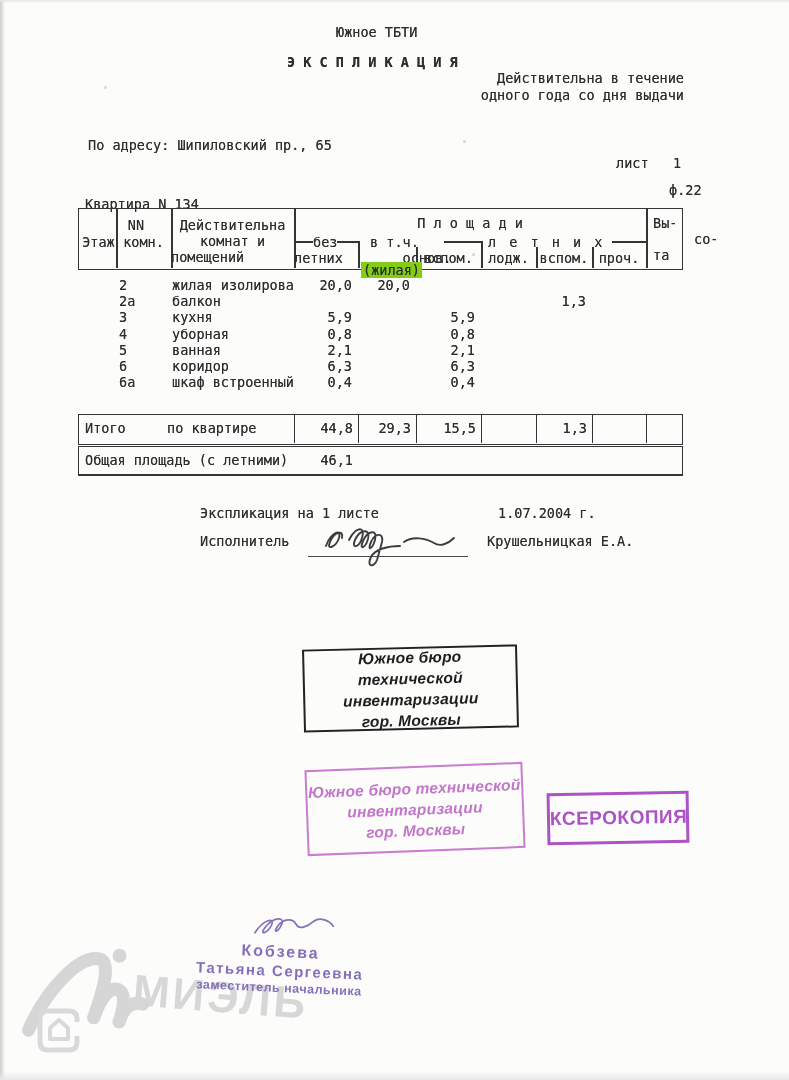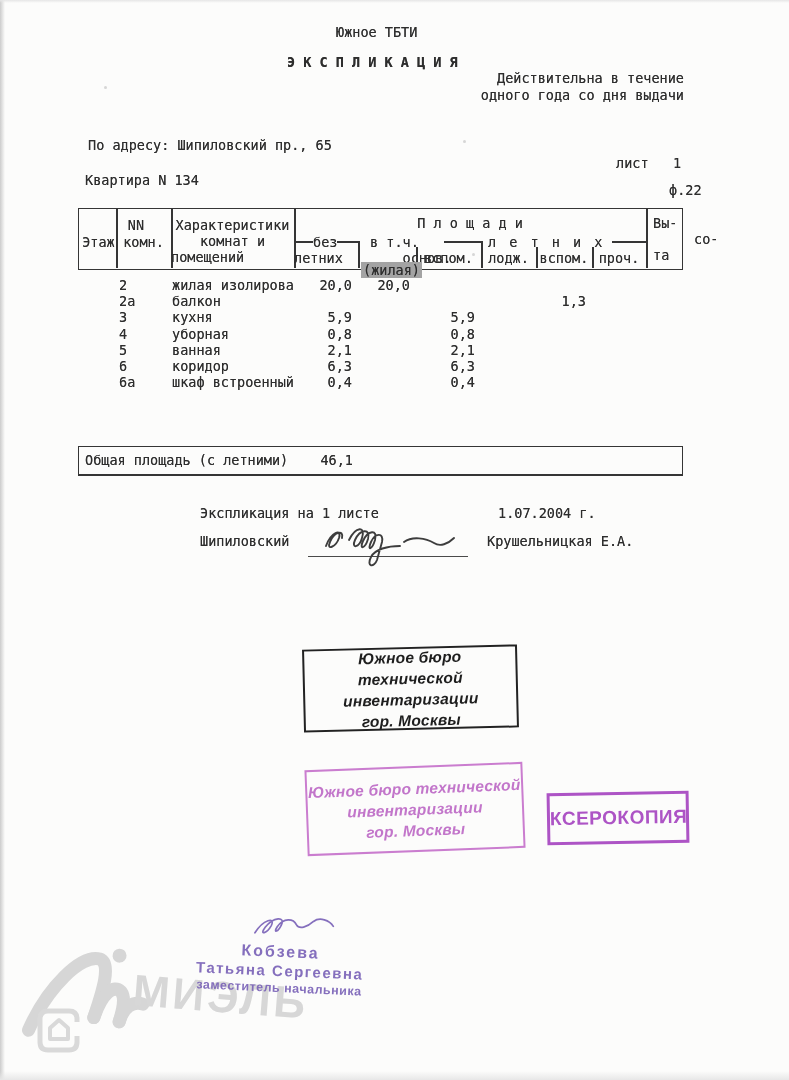--- a/index.html
+++ b/index.html
@@ -19,21 +19,21 @@
     background:linear-gradient(#e6e6e6,rgba(230,230,230,0));}
   .edge-bottom{position:absolute;left:0;bottom:0;right:0;height:9px;
     background:linear-gradient(to top,#e7e7e7,rgba(231,231,231,0));}
   .speck{position:absolute;width:3px;height:3px;border-radius:50%;background:#a9a9a9;opacity:.45;}
   
   .thead{position:absolute;left:78px;top:208px;width:605px;height:62px;
     border:1.5px solid #353535;box-sizing:border-box;overflow:visible;}
   .vl{position:absolute;width:1.5px;background:#353535;}
   .hl{position:absolute;height:1.5px;background:#353535;}
   .hcell{position:absolute;white-space:nowrap;text-shadow:0 0 .4px rgba(45,45,45,.7);}
-  .zh{background:#a3a3a3;padding:0 2px;z-index:3;}
+  .zh{background:#84cc16;padding:0 2px;z-index:3;}
   .tbody{position:absolute;left:78px;top:277px;width:605px;}
   .trow{height:16.2px;line-height:16.2px;white-space:nowrap;font-size:13.5px;}
   .cell{display:inline-block;vertical-align:top;box-sizing:border-box;
     text-shadow:0 0 .4px rgba(45,45,45,.75);overflow:visible;}
   .c0{width:37px;text-align:center;}
   .c1{width:55px;padding-left:4px;}
   .c2{width:123px;padding-left:2px;}
   .c3{width:64px;text-align:right;padding-right:5px;}
   .c4{width:58px;text-align:right;padding-right:5px;}
   .c5{width:65px;text-align:right;padding-right:5px;}
@@ -97,42 +97,42 @@
     </g>
   </svg>
 
   <div class="t" style="left:336px;top:24px;">Южное ТБТИ</div>
   <div class="t b" style="left:287px;top:54px;">Э К С П Л И К А Ц И Я</div>
   <div class="t right" style="left:420px;top:70px;width:264px;">Действительна в течение</div>
   <div class="t right" style="left:420px;top:87px;width:264px;">одного года со дня выдачи</div>
   <div class="t" style="left:88px;top:137px;">По адресу: Шипиловский пр., 65</div>
   <div class="t" style="left:616px;top:155px;">лист</div>
   <div class="t" style="left:673px;top:155px;">1</div>
-  <div class="t" style="left:85px;top:172px;">Квартира N 134</div>
+  <div class="t" style="left:85px;top:196px;">Квартира N 134</div>
   <div class="t" style="left:669px;top:182px;">ф.22</div>
 
   <div class="thead">
     <div class="vl" style="left:37px;top:0;height:59px;"></div>
     <div class="vl" style="left:92px;top:0;height:59px;"></div>
     <div class="vl" style="left:215px;top:0;height:59px;"></div>
     <div class="vl" style="left:567px;top:0;height:59px;"></div>
     <div class="vl" style="left:279px;top:32px;height:27px;"></div>
     <div class="vl" style="left:337px;top:38px;height:21px;"></div>
     <div class="vl" style="left:402px;top:32px;height:27px;"></div>
     <div class="vl" style="left:457px;top:38px;height:21px;"></div>
     <div class="vl" style="left:513px;top:38px;height:21px;"></div>
     <div class="hl" style="left:215px;top:32px;width:19px;"></div>
     <div class="hl" style="left:258px;top:32px;width:21px;"></div>
     <div class="hl" style="left:365px;top:32px;width:37px;"></div>
     <div class="hl" style="left:533px;top:32px;width:34px;"></div>
 
     <div class="hcell" style="left:2px;top:25px;width:35px;text-align:center;">Этаж</div>
     <div class="hcell" style="left:37px;top:8px;width:40px;text-align:center;">NN</div>
     <div class="hcell" style="left:37px;top:25px;width:55px;text-align:center;">комн.</div>
-    <div class="hcell" style="left:92px;top:8px;width:123px;text-align:center;">Характеристики</div>
+    <div class="hcell" style="left:92px;top:8px;width:123px;text-align:center;">Действительна</div>
     <div class="hcell" style="left:92px;top:24px;width:123px;text-align:center;">комнат и</div>
     <div class="hcell" style="left:92px;top:40px;width:123px;text-align:left;">помещений</div>
     <div class="hcell" style="left:215px;top:6px;width:352px;text-align:center;">П л о щ а д и</div>
     <div class="hcell" style="left:234px;top:25px;">без</div>
     <div class="hcell" style="left:215px;top:41px;width:44px;text-align:center;">летних</div>
     <div class="hcell" style="left:291px;top:25px;">в т.ч.</div>
     <div class="hcell" style="left:279px;top:41px;width:74px;text-align:center;margin-left:32px;">основ.</div>
     <div class="hcell zh" style="left:282px;top:53px;">(жилая)</div>
     <div class="hcell" style="left:337px;top:41px;width:65px;text-align:center;">вспом.</div>
     <div class="hcell" style="left:409px;top:25px;letter-spacing:2.5px;">л е т н и х</div>
@@ -161,29 +161,32 @@
       <span class="cell c0"></span><span class="cell c1">5</span><span class="cell c2">ванная</span><span class="cell c3">2,1</span><span class="cell c4"></span><span class="cell c5">2,1</span><span class="cell c6"></span><span class="cell c7"></span><span class="cell c8"></span><span class="cell c9"></span>
     </div>
     <div class="trow">
       <span class="cell c0"></span><span class="cell c1">6</span><span class="cell c2">коридор</span><span class="cell c3">6,3</span><span class="cell c4"></span><span class="cell c5">6,3</span><span class="cell c6"></span><span class="cell c7"></span><span class="cell c8"></span><span class="cell c9"></span>
     </div>
     <div class="trow">
       <span class="cell c0"></span><span class="cell c1">6а</span><span class="cell c2">шкаф встроенный</span><span class="cell c3">0,4</span><span class="cell c4"></span><span class="cell c5">0,4</span><span class="cell c6"></span><span class="cell c7"></span><span class="cell c8"></span><span class="cell c9"></span>
     </div>
   </div>
 
+  <div class="totals">
+    <span class="cell lab"><span class="t" style="left:6px;top:0;">Итого</span><span class="t" style="left:88px;top:0;">по квартире</span></span><span class="cell c3">44,8</span><span class="cell c4">29,3</span><span class="cell c5">15,5</span><span class="cell c6"></span><span class="cell c7">1,3</span><span class="cell c8"></span><span class="cell c9"></span>
+  </div>
 
   <div class="grand">
     <span class="t" style="left:6px;top:0;line-height:26px;">Общая площадь (с летними)</span>
     <span class="t" style="left:215px;top:0;width:59px;text-align:right;line-height:26px;">46,1</span>
   </div>
 
   <div class="t" style="left:200px;top:505px;">Экспликация на 1 листе</div>
   <div class="t" style="left:498px;top:505px;">1.07.2004 г.</div>
-  <div class="t" style="left:200px;top:533px;">Шипиловский</div>
+  <div class="t" style="left:200px;top:533px;">Исполнитель</div>
   <div style="position:absolute;left:308px;top:540px;width:160px;height:16px;border-bottom:1.4px solid #4a4a4a;"></div>
   <svg width="150" height="52" viewBox="0 0 150 52" style="left:316px;top:516px;">
     <g fill="none" stroke="#3d3d3d" stroke-width="1.9" stroke-linecap="round">
       <path d="M10 30 C15 16 26 12 23 22 C20 31 10 35 14 26 C18 16 28 13 26 22"></path>
       <path d="M33 24 C40 10 50 10 46 22 C43 32 35 33 39 24 C44 13 55 12 52 23 C49 33 43 34 47 25 C52 14 62 13 59 24 C56 34 51 35 55 26 C59 17 68 16 66 26 L61 44 C58 52 50 51 55 41 C59 33 72 30 84 30"></path>
       <path d="M88 26 C96 20 110 22 118 27 C124 31 132 28 138 22"></path>
     </g>
   </svg>
   <div class="t" style="left:487px;top:533px;">Крушельницкая Е.А.</div>
 

